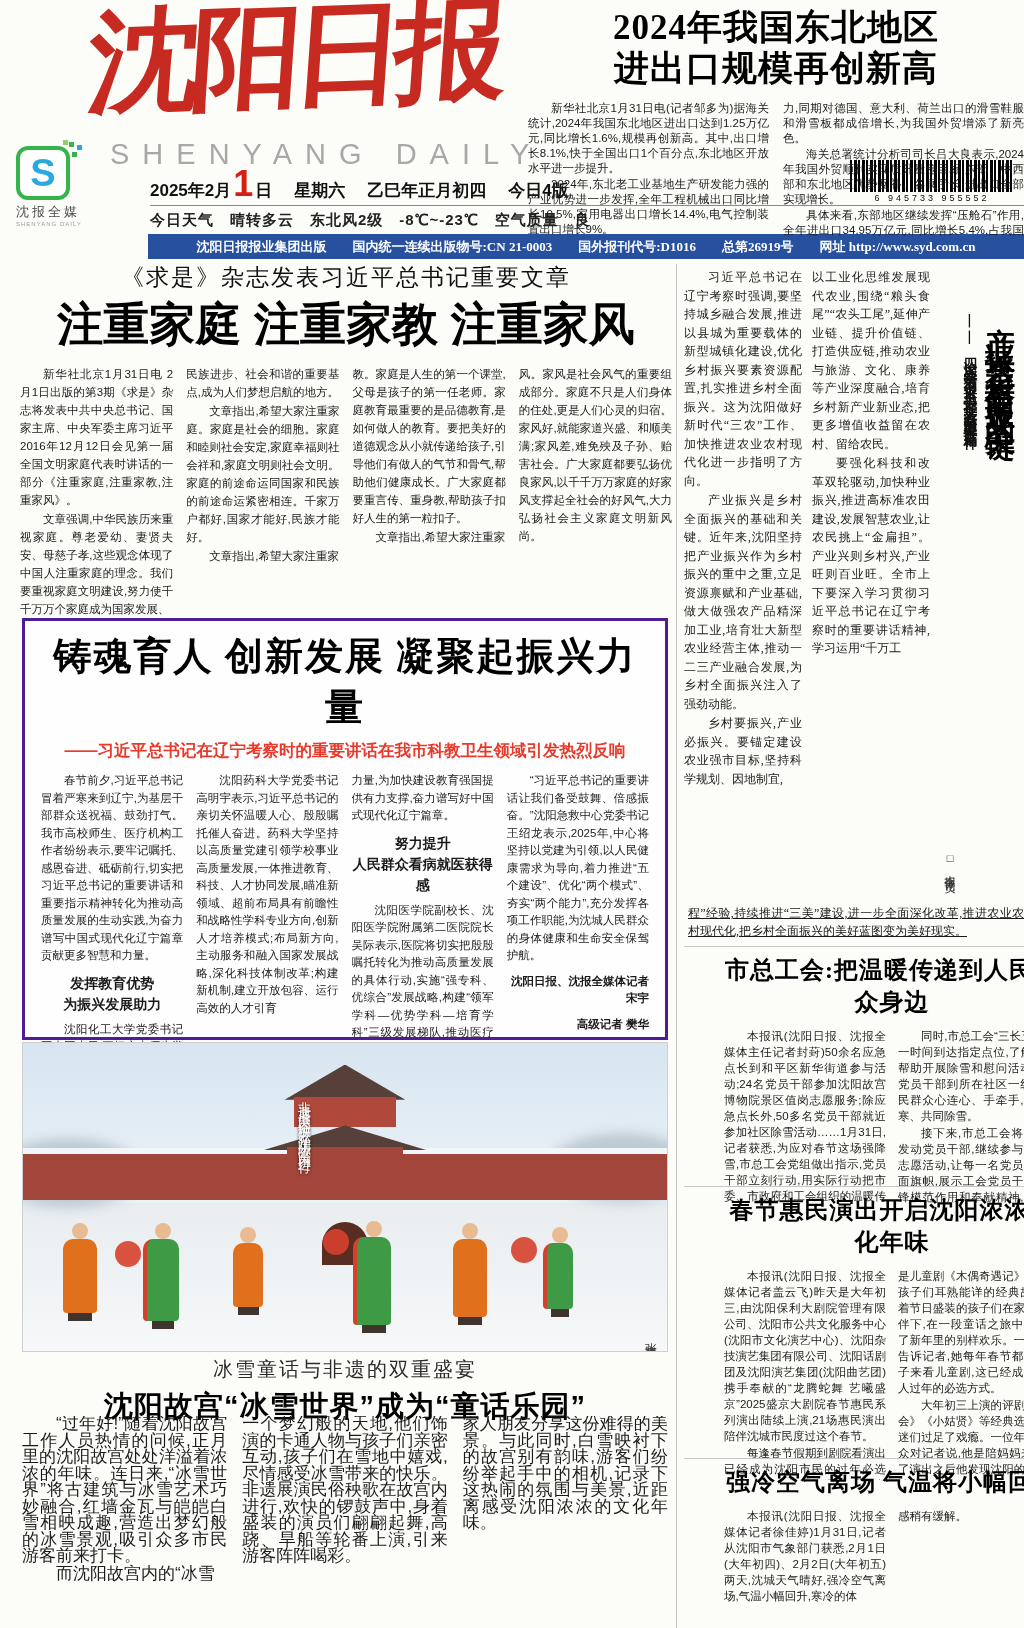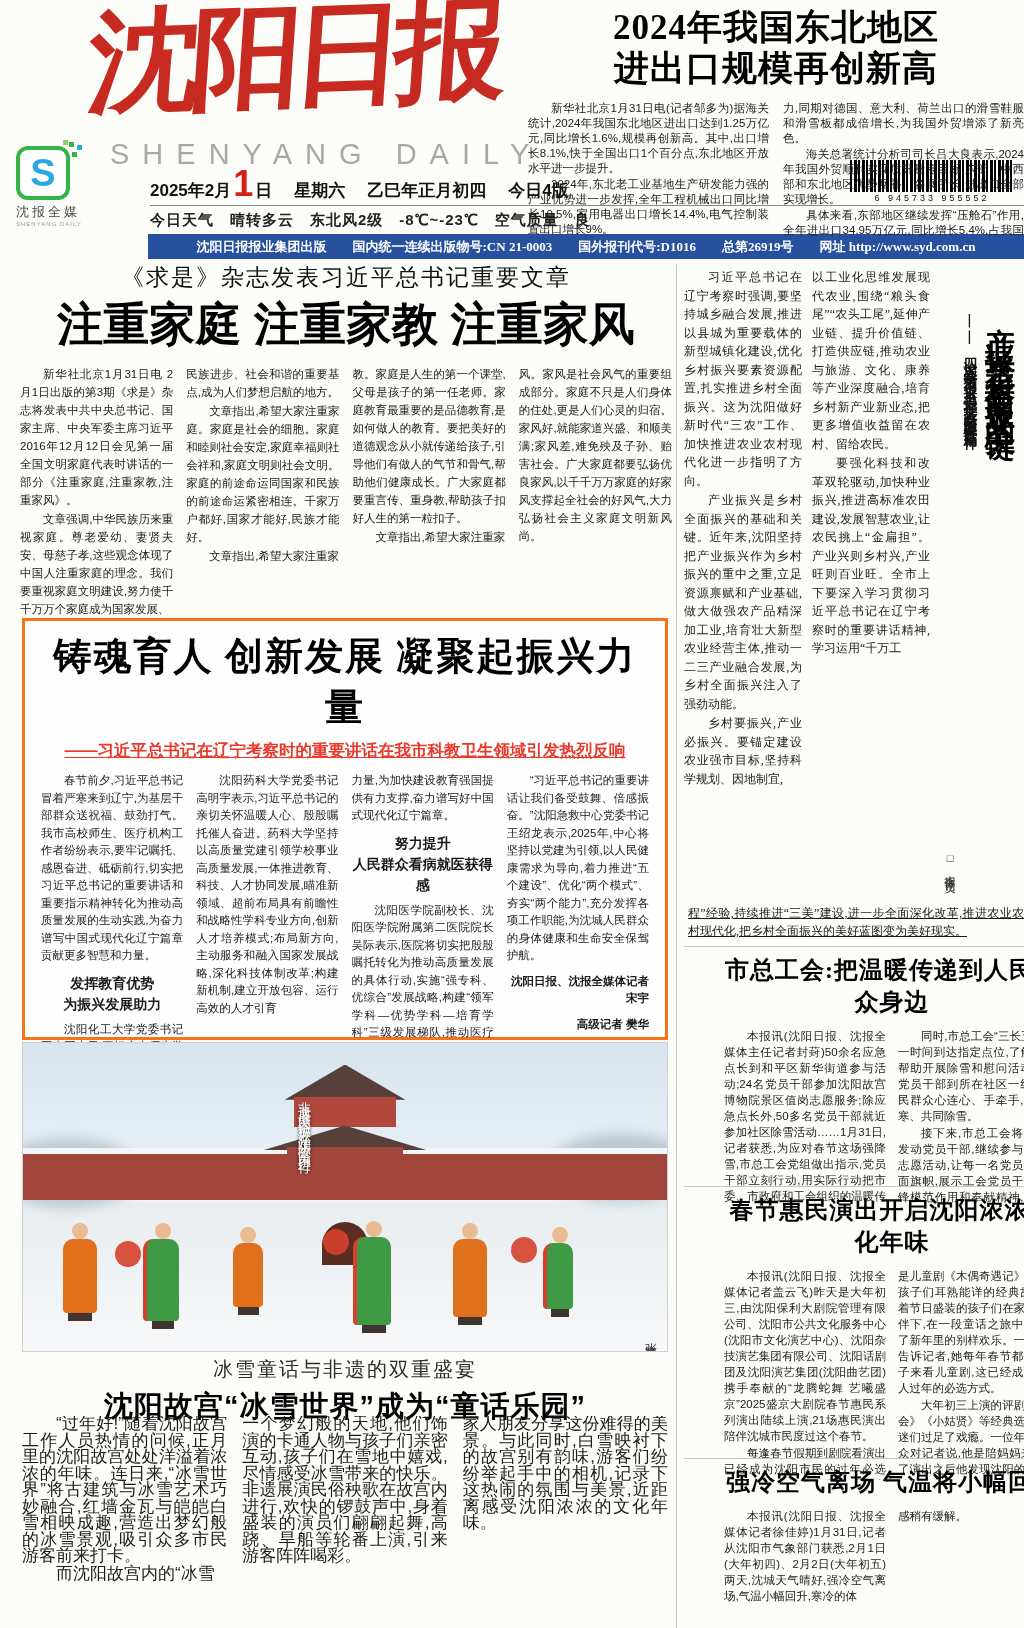--- a/index.html
+++ b/index.html
@@ -67,24 +67,24 @@
   .cm-vauthor { position:absolute; left:2px; bottom:26px; writing-mode:vertical-rl;
     font-size:11px; color:#333; letter-spacing:2px; }
   .cm-tail { position:absolute; left:688px; top:904px; width:336px;text-decoration:underline; }
   .cm-tail p { font-family:"Liberation Serif", serif; font-size:12px; line-height:18px; }
 
   .hairline { position:absolute; left:684px; right:0; height:1px; background:#c8c8c8; }
   .vrule { position:absolute; left:676px; top:264px; bottom:0; width:1px; background:#c4c4c4; }
 
   
   .feature { position:absolute; left:22px; top:618px; width:646px; height:422px;
-    border:3px solid #f97316; background:#fffefe; padding:10px 16px; }
+    border:3px solid #4c1d95; background:#fffefe; padding:10px 16px; }
   .fb-head { text-align:center; font-family:"Liberation Serif", serif; font-weight:900;
     font-size:38px; letter-spacing:2px; color:#000; }
-  .fb-sub { text-align:center; color:#e8392b; font-size:16.5px; font-weight:bold; margin-top:7px;text-decoration:underline; }
+  .fb-sub { text-align:center; color:#e8392b; font-size:16.5px; font-weight:bold; margin-top:7px; }
   .fb-cols { display:flex; gap:13px; margin-top:10px; height:312px; }
   .fb-cols .col { flex:1; }
   .fb-cols p { font-size:11.5px; line-height:17.5px; }
   .fb-subhead { text-align:center; font-weight:900; font-size:14px; line-height:1.5;
     margin:8px 0 6px 0; white-space:pre-line; }
   .fb-byline { text-align:right; font-weight:bold; font-size:11.5px; line-height:17px;
     margin-top:8px; text-indent:0; }
 
   
   .photo { position:absolute; left:22px; top:1042px; width:646px; height:310px; overflow:hidden;

